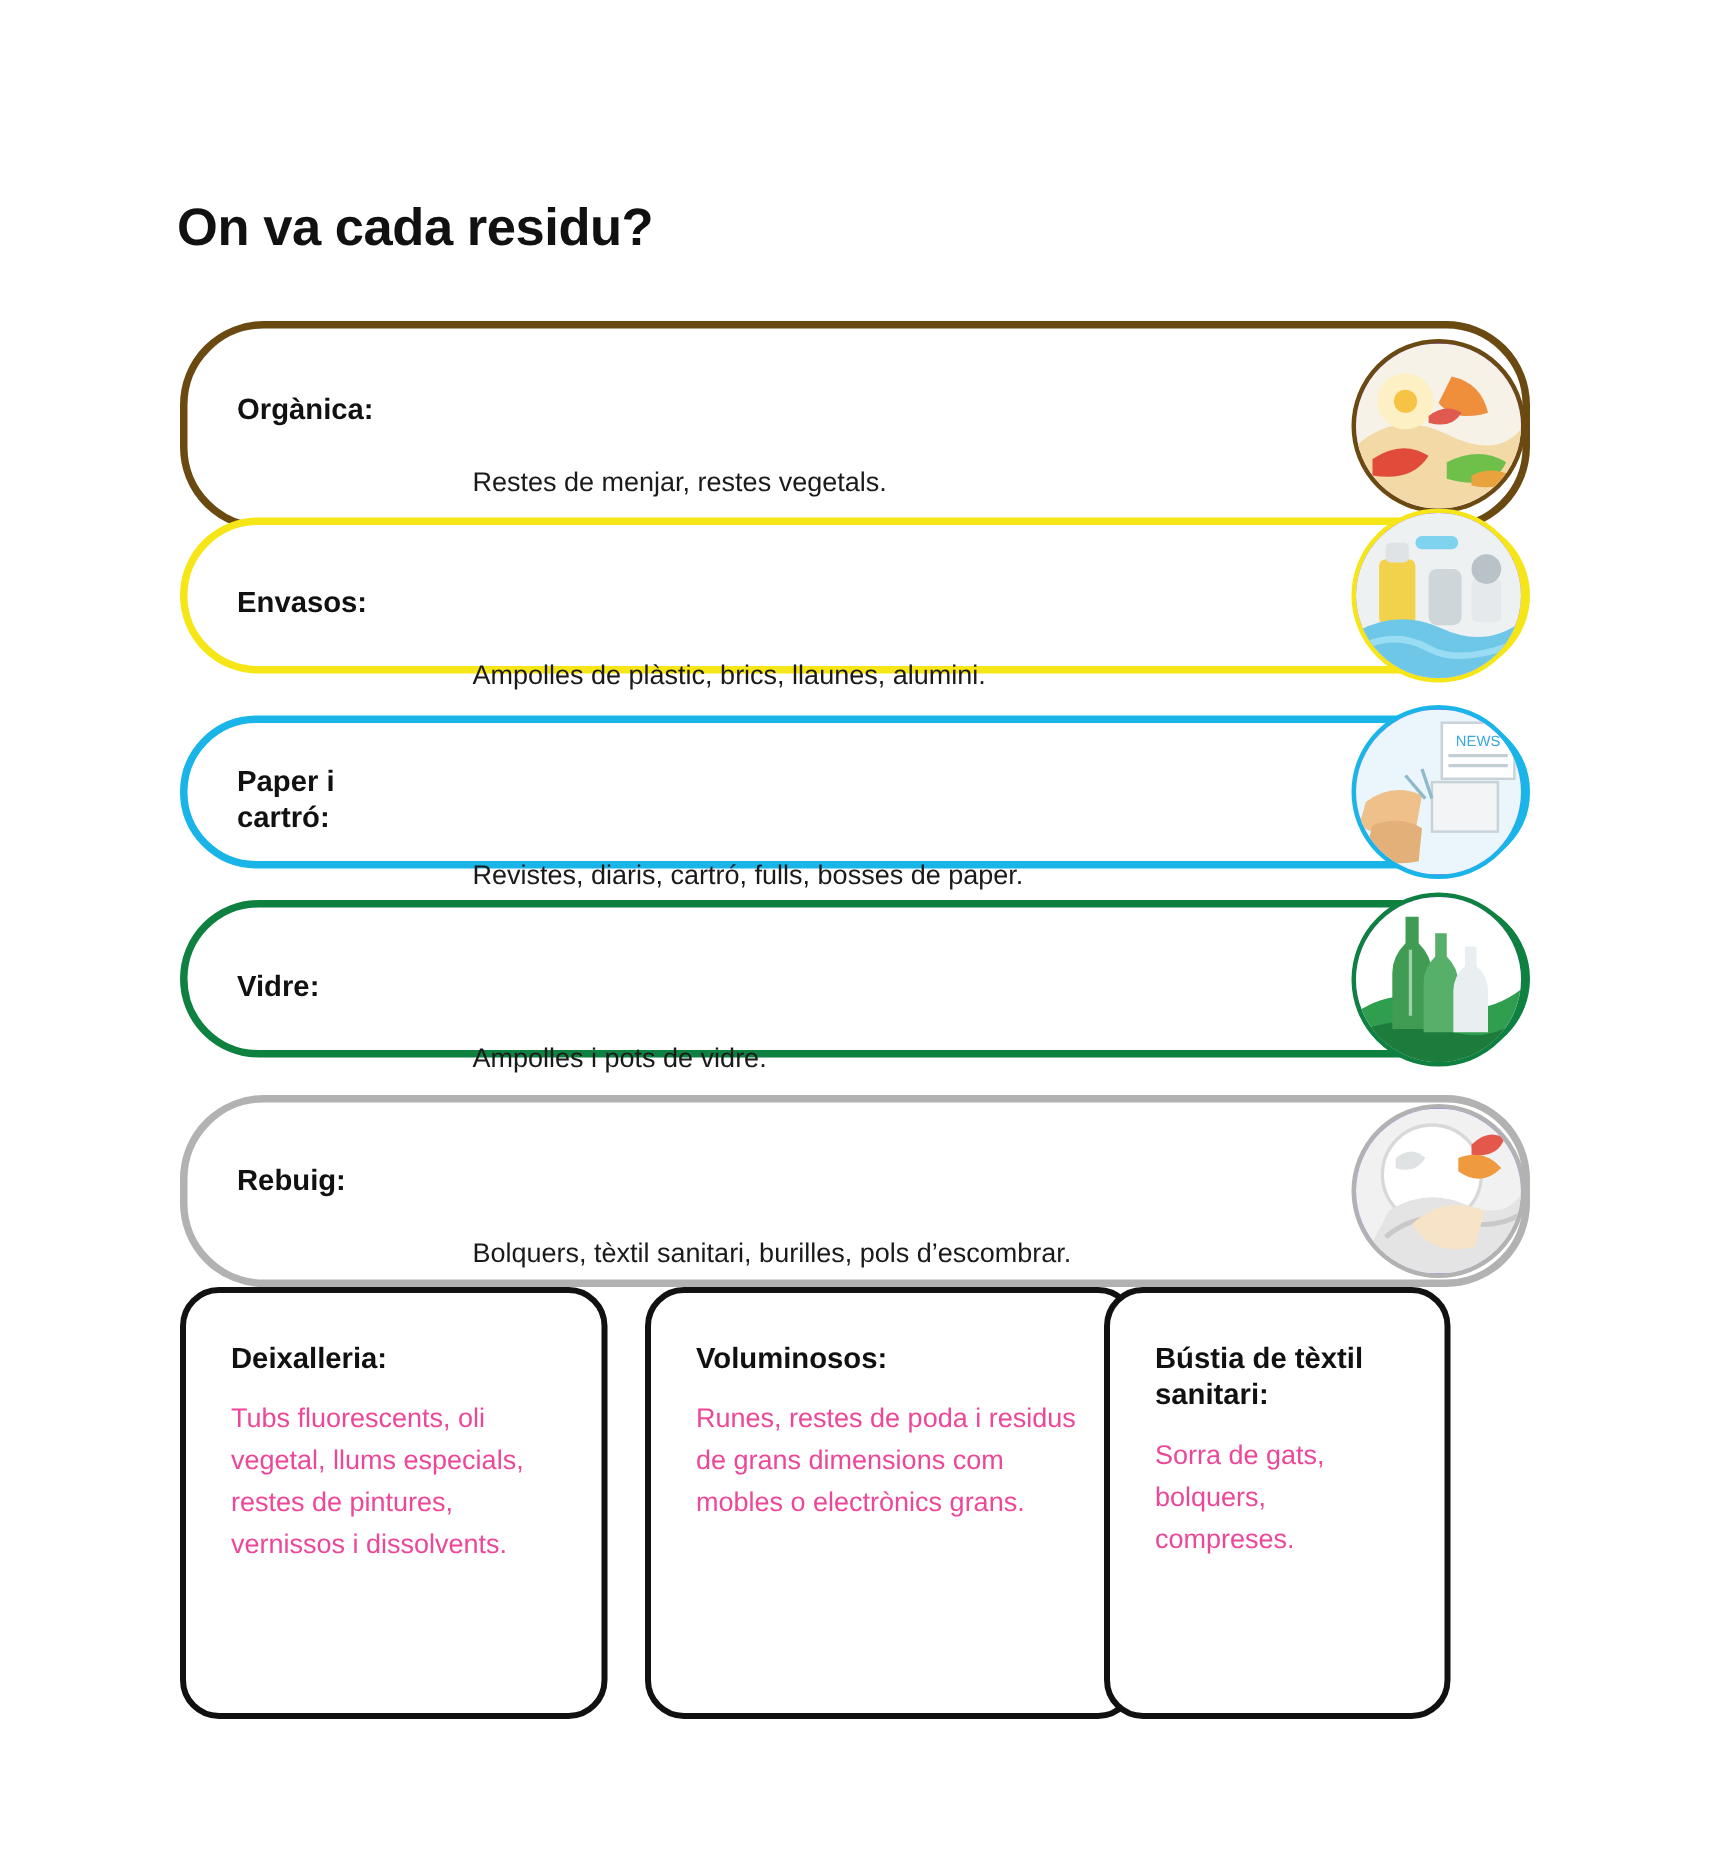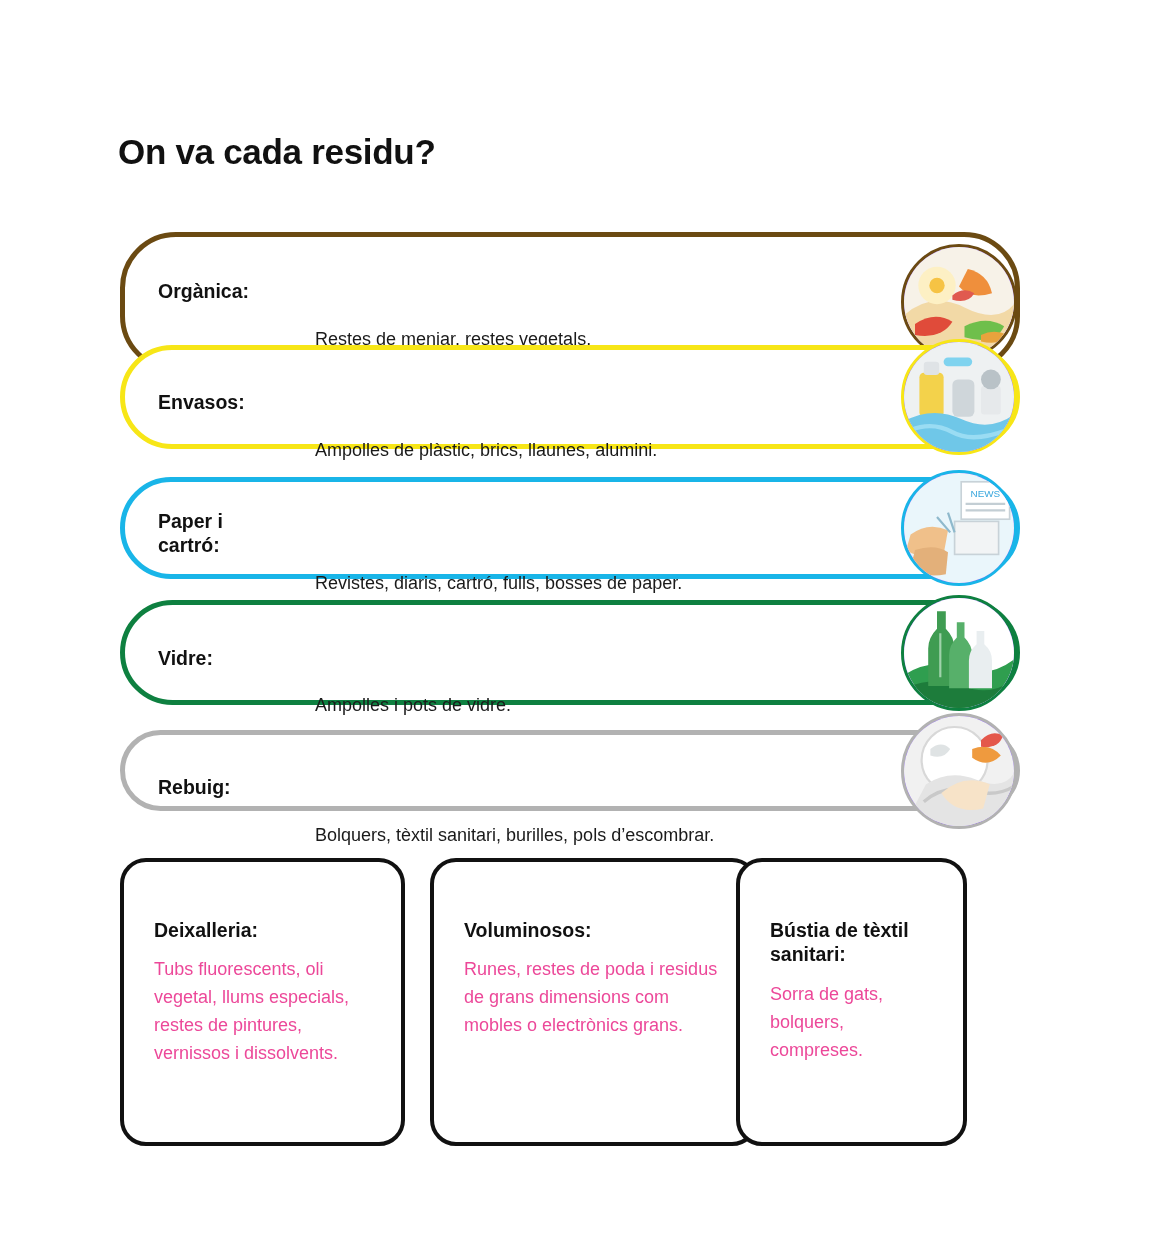--- a/index.html
+++ b/index.html
@@ -70,35 +70,35 @@
     width: 110px;
     height: 110px;
     border-radius: 50%;
     overflow: hidden;
     border: 3px solid transparent;
     background: #8b5cf6;
   }
   .pill-img svg { display: block; width: 100%; height: 100%; }
 
   
-  #pill-organica { top: 232px; height: 140px; border-width: 5px; border-color: #6b4a12; }
+  #pill-organica { top: 214px; height: 140px; border-width: 5px; border-color: #6b4a12; }
   #pill-envasos  { top: 345px; height: 104px; border-width: 5px; border-color: #f7e617; }
   #pill-paper    { top: 477px; height: 102px; border-width: 5px; border-color: #19b5e8; }
   #pill-vidre    { top: 600px; height: 105px; border-width: 5px; border-color: #0e8040; }
-  #pill-rebuig   { top: 730px; height: 81px; border-width: 5px; border-color: #b2b2b2; }
+  #pill-rebuig   { top: 730px; height: 128px; border-width: 5px; border-color: #b2b2b2; }
 
   
   .card {
     position: absolute;
     top: 858px;
     box-sizing: border-box;
     border: 4px solid #111111;
     border-radius: 26px;
     background: #ffffff;
-    padding: 56px 28px 20px 30px;
+    padding: 32px 28px 20px 30px;
   }
   #card-deixalleria { left: 120px;  width: 285px; height: 288px; }
   #card-voluminosos { left: 430px;  width: 328px; height: 288px; }
   #card-bustia      { left: 736px;  width: 231px; height: 288px; }
 
   .card-title {
     font-size: 19.5px;
     font-weight: bold;
     color: #111111;
     line-height: 1.25;

